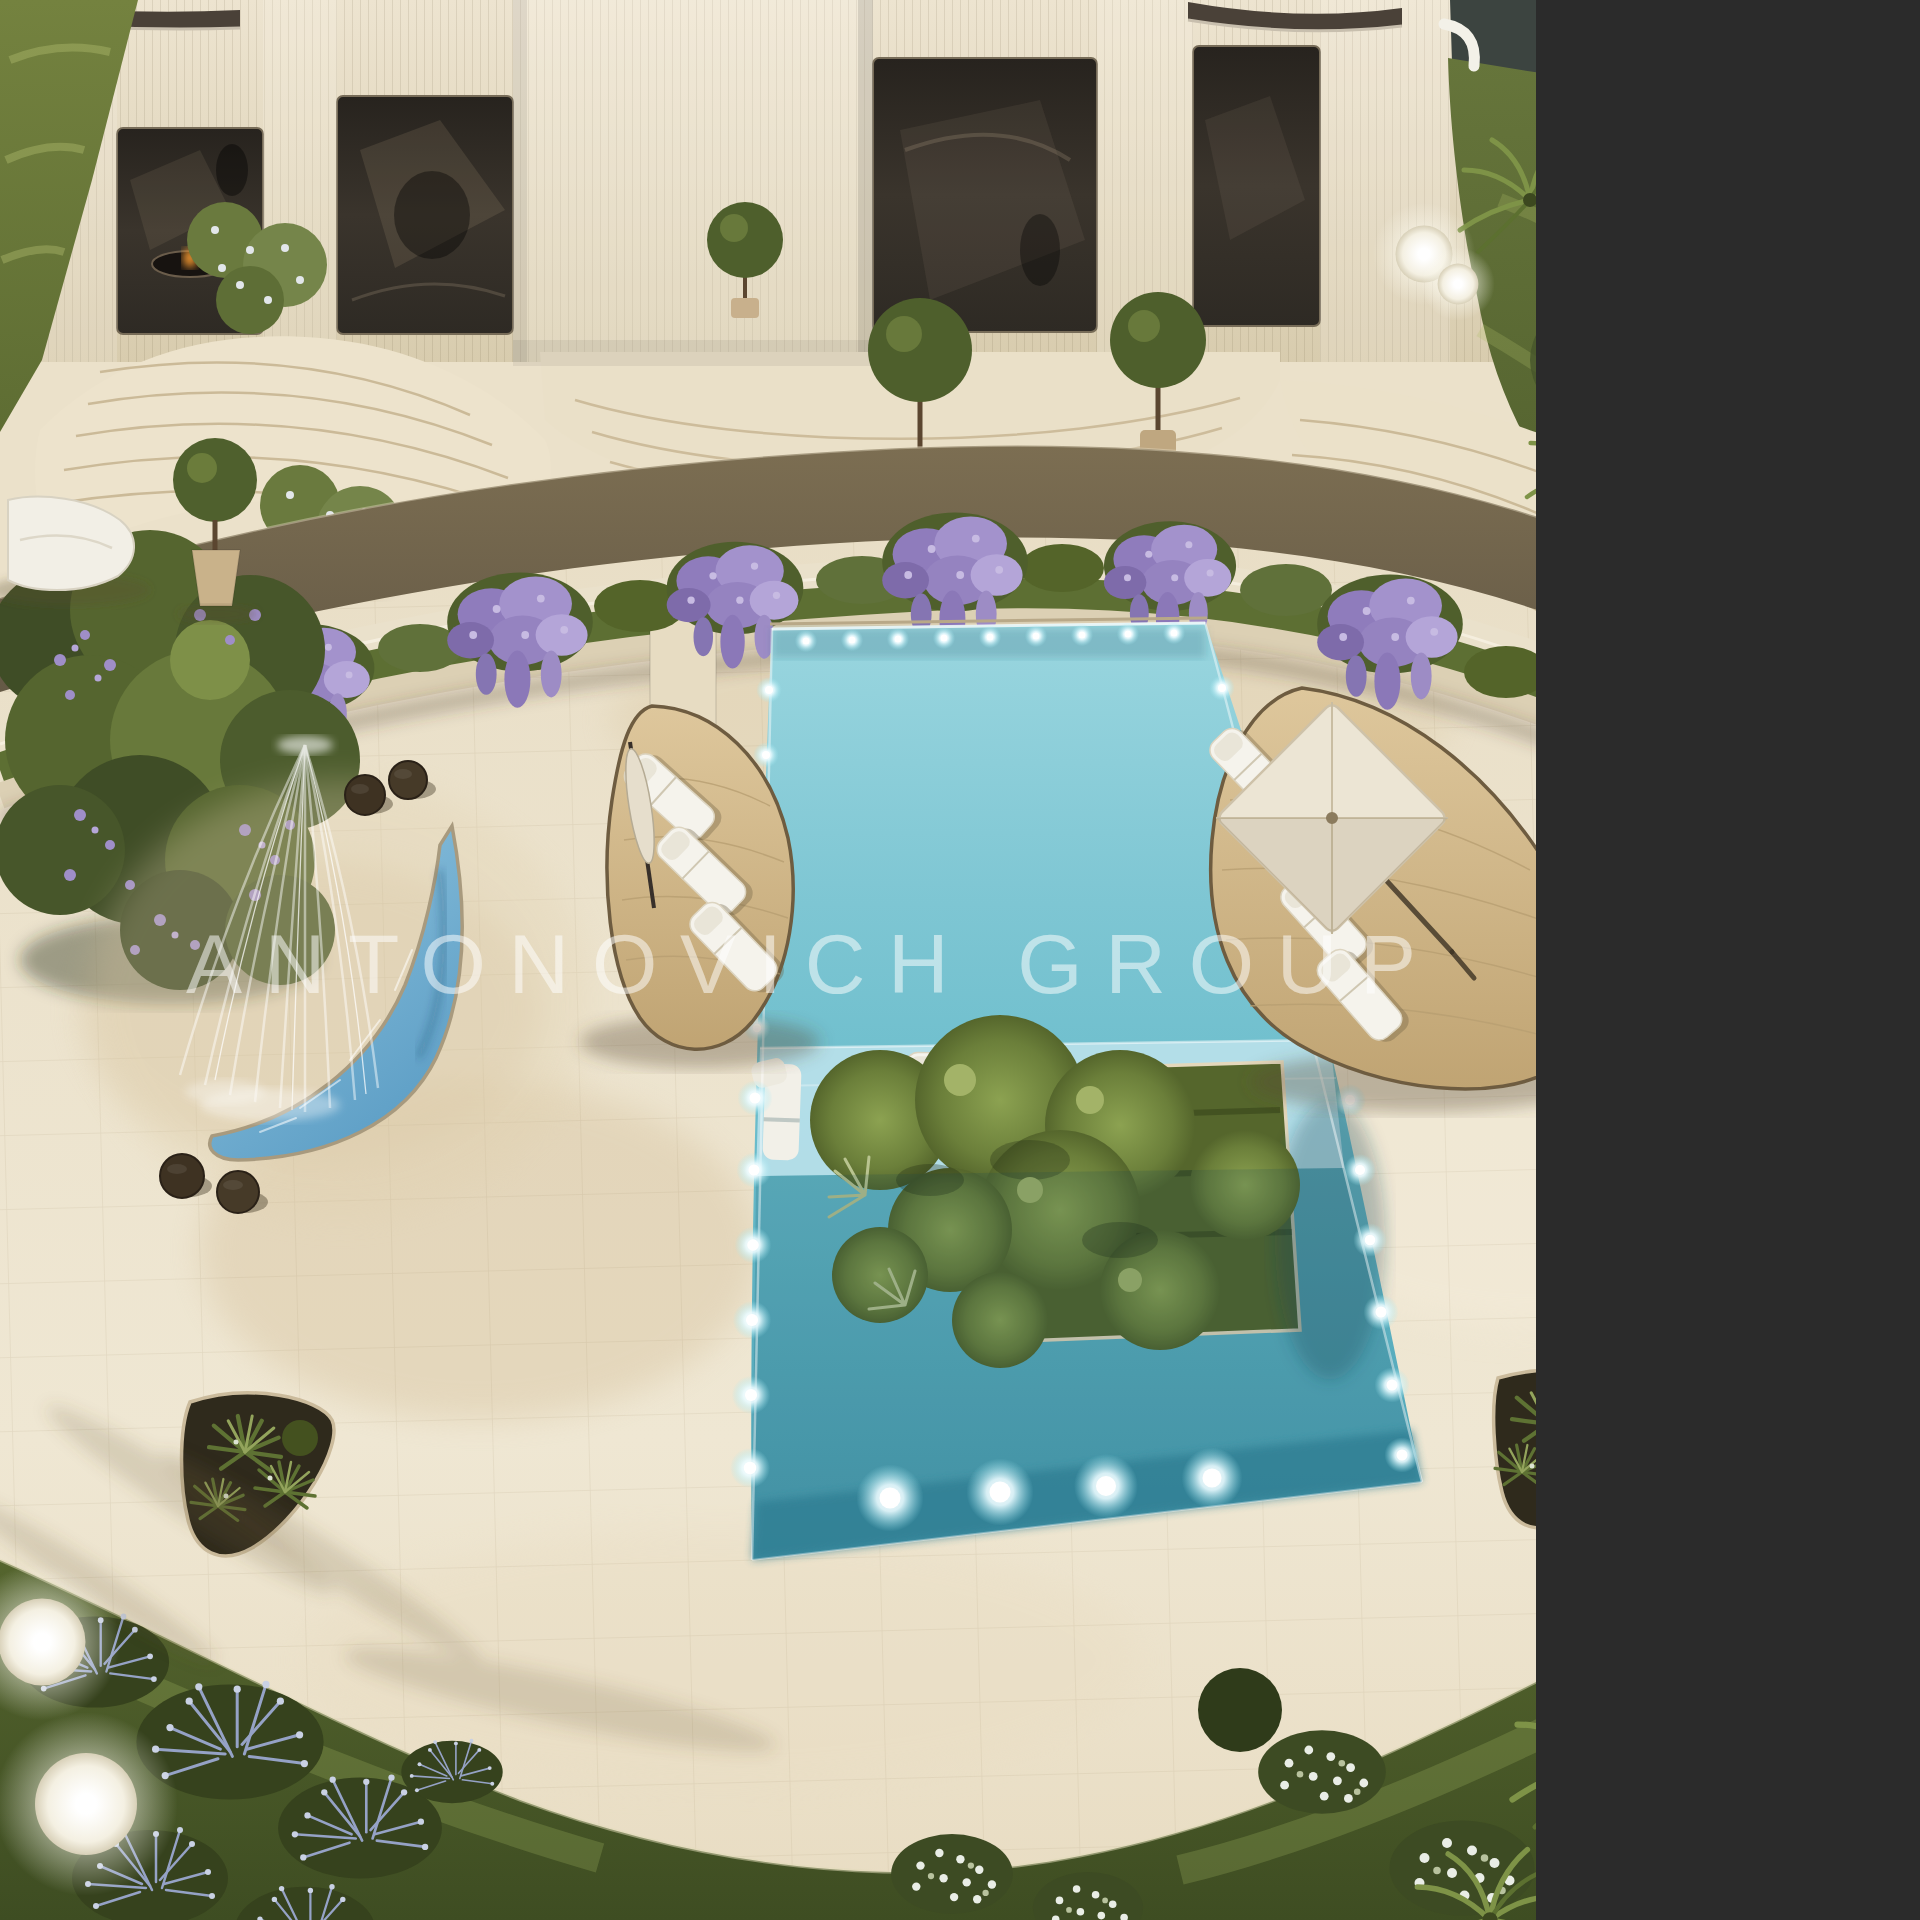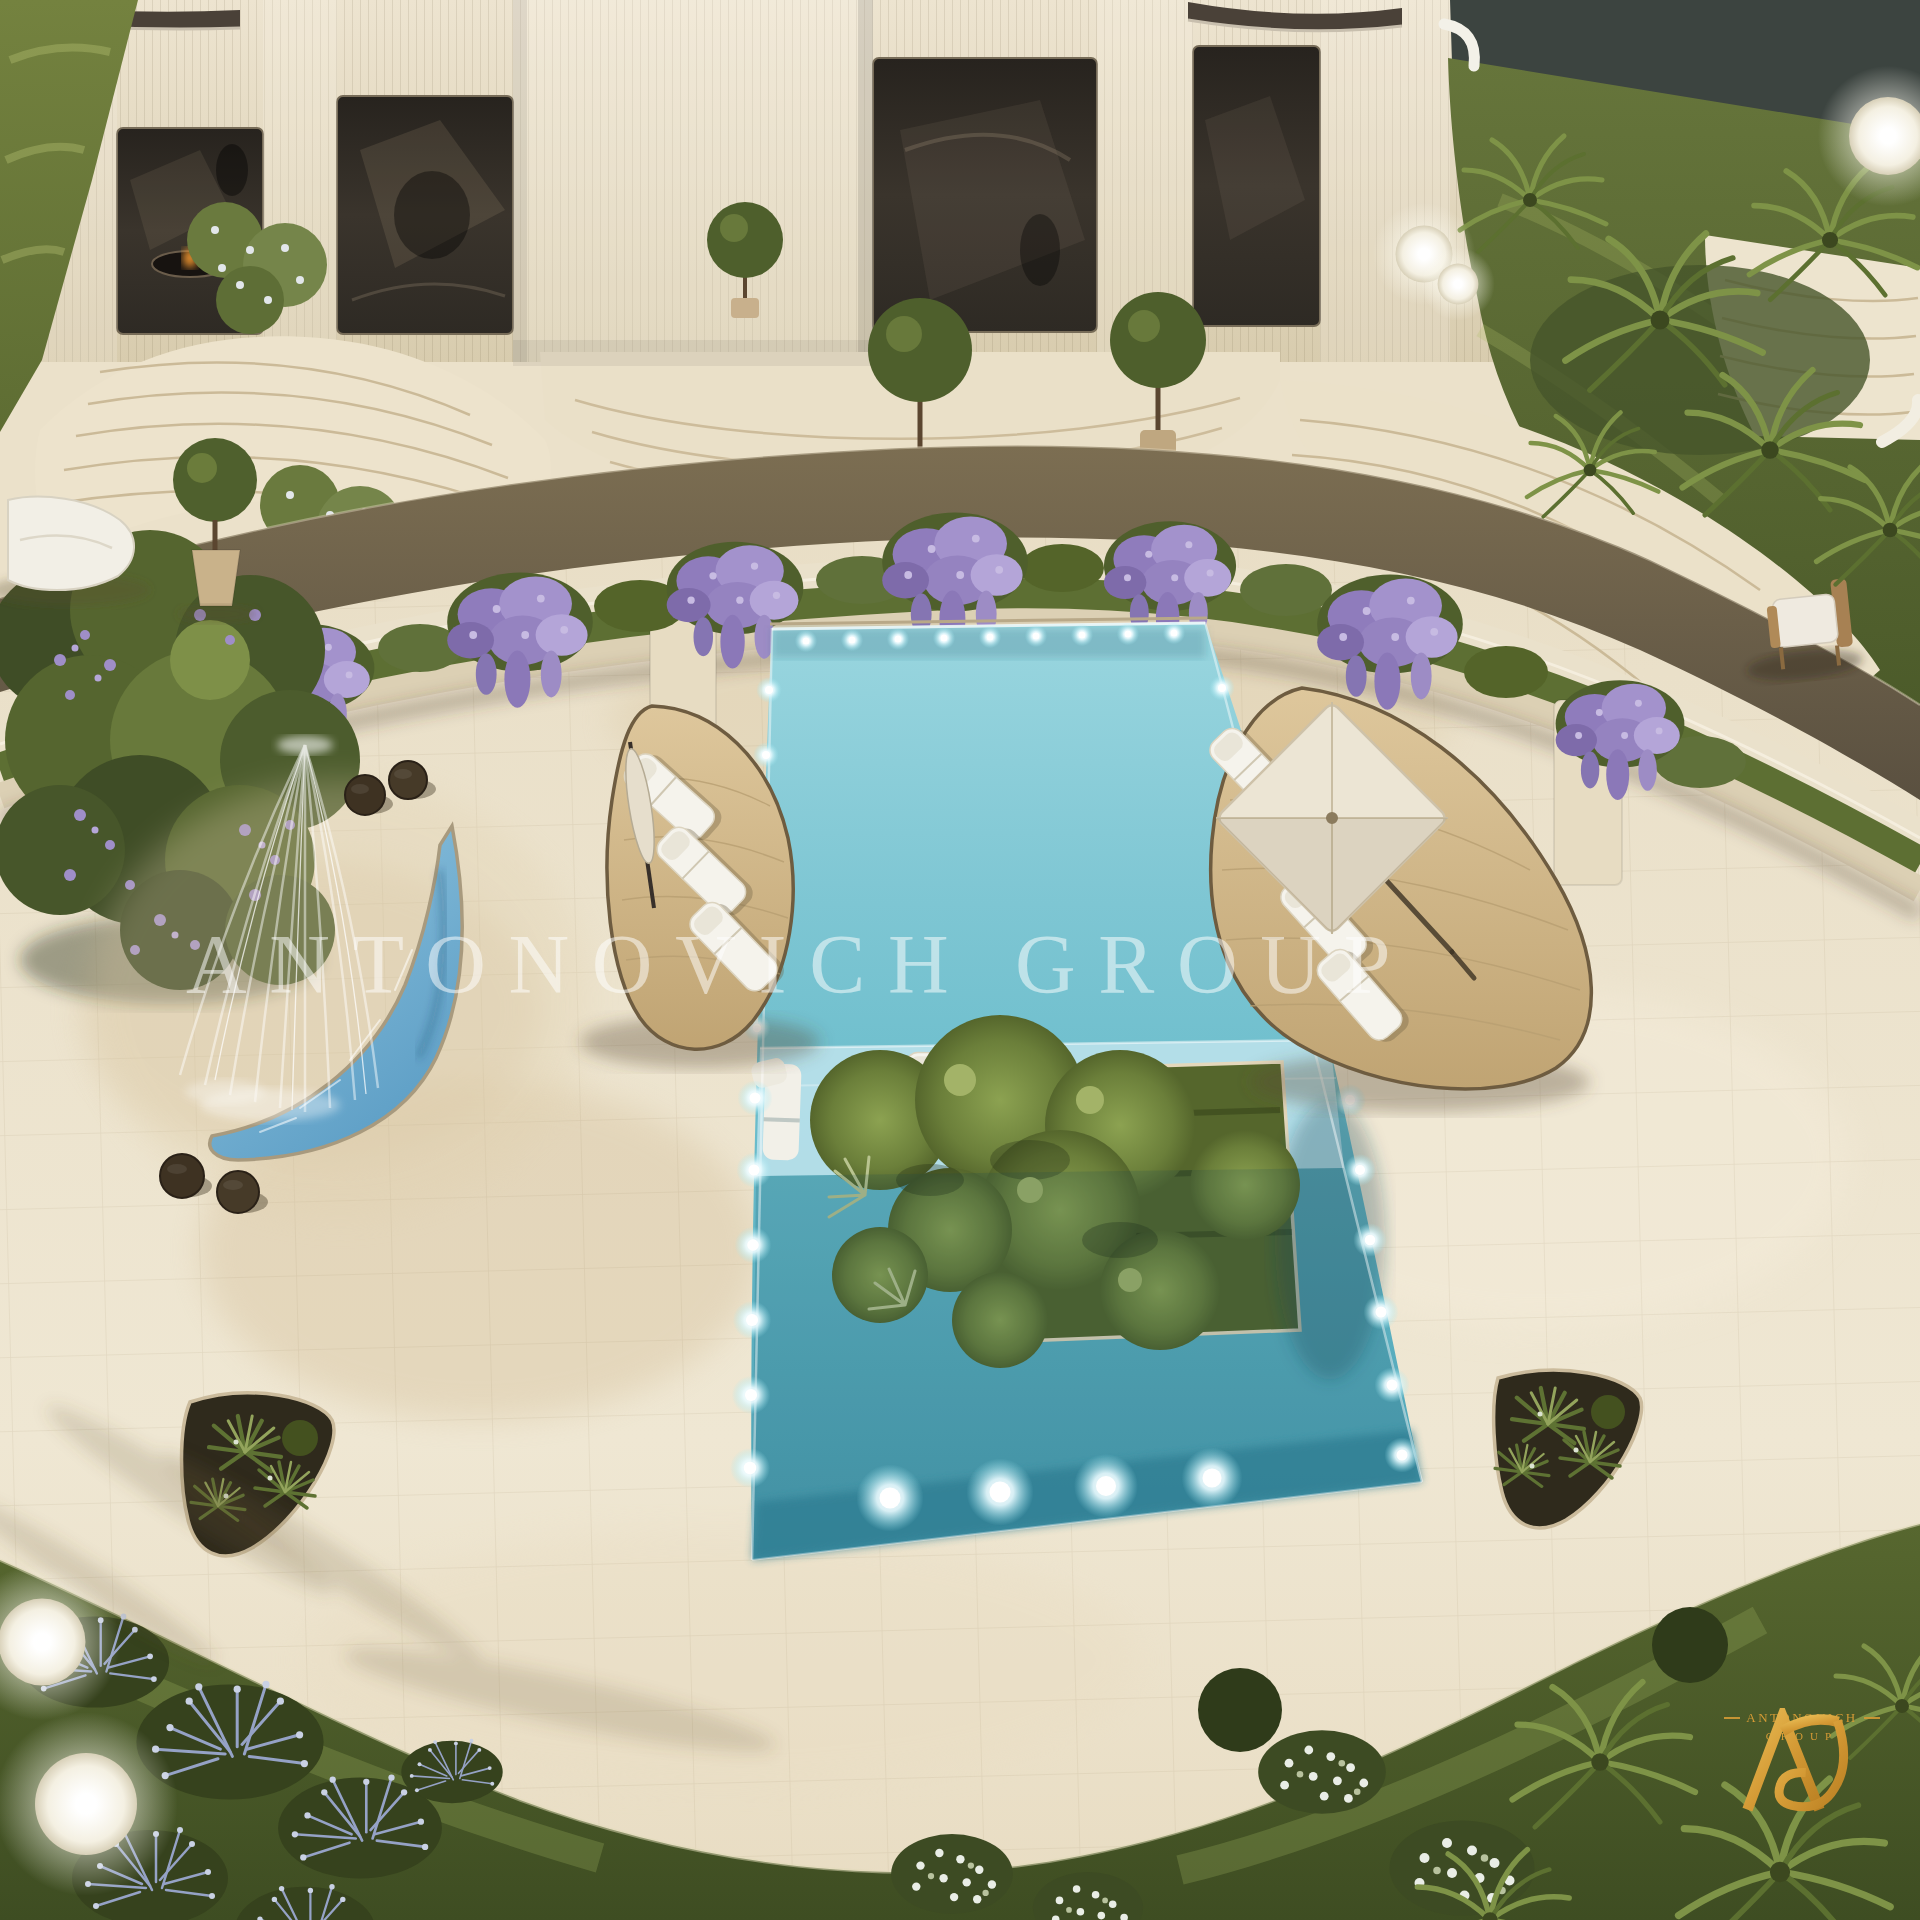--- a/index.html
+++ b/index.html
@@ -1,17 +1,17 @@
 <!DOCTYPE html>
 <html><head>
 <meta charset="utf-8">
 <style>
   html,body{margin:0;padding:0;background:#2b2b2b;}
-  .stage{position:relative;width:1920px;height:1920px;overflow:hidden;
-         font-family:Liberation Serif, serif;background:#EAE0C9;}
+  .stage{position:relative;width:1536px;height:1920px;overflow:hidden;
+         font-family:Liberation Sans, sans-serif;background:#EAE0C9;}
   .stage svg{position:absolute;left:0;top:0;}
   .watermark{
     position:absolute;left:186px;top:916px;width:1500px;
     font-size:84px;font-weight:300;letter-spacing:0.27em;white-space:nowrap;
     color:rgba(255,255,255,0.52);user-select:none;pointer-events:none;
   }
   .brand{
     position:absolute;left:1718px;top:1708px;width:168px;text-align:center;
     pointer-events:none;
   }

